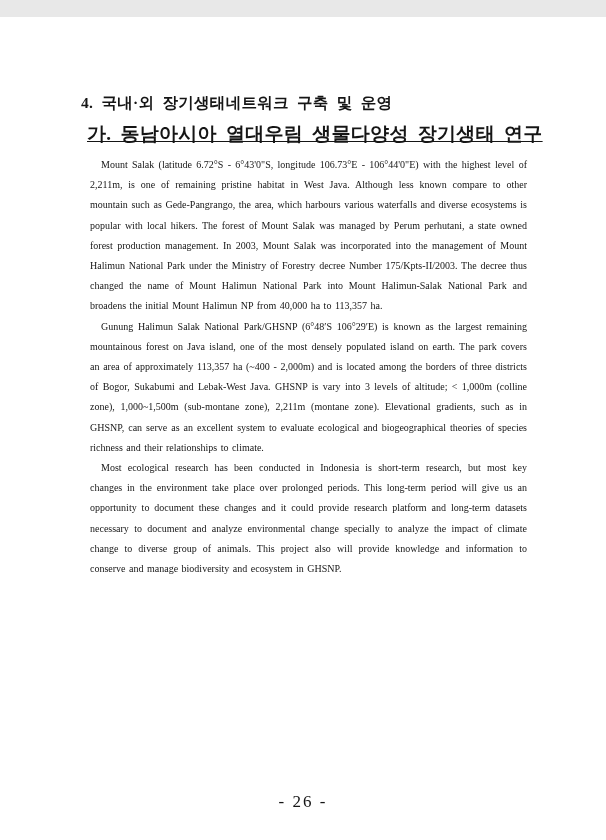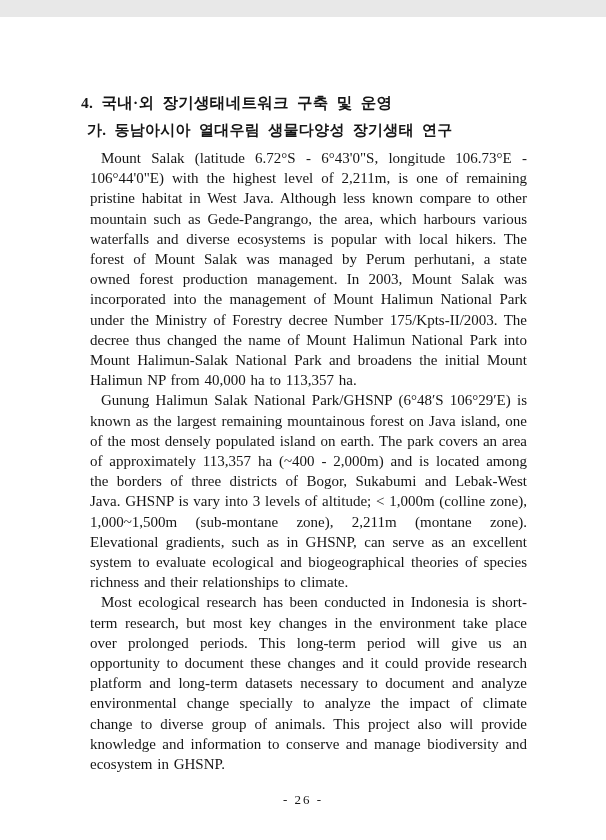--- a/index.html
+++ b/index.html
@@ -26,42 +26,43 @@
   }
   .section-heading {
     font-size: 15.5px;
     font-weight: bold;
     margin: 0 0 7px -9px;
     word-spacing: 4px;
     letter-spacing: 0.3px;
     white-space: nowrap;
   }
   .subsection-heading {
-    font-size: 15px;
+    font-size: 19px;
     font-weight: bold;
     margin: 0 0 8px -3px;
     word-spacing: 4px;
     letter-spacing: 0.3px;
     white-space: nowrap;
+    text-decoration: underline;
   }
   .body-paragraph {
-    font-size: 15px;
+    font-size: 10px;
     line-height: 20.2px;
     text-align: justify;
     text-indent: 11px;
     margin: 0;
     word-spacing: 1px;
   }
   .page-footer {
     position: absolute;
     left: 0;
     right: 0;
     top: 775px;
     text-align: center;
-    font-size: 13px;
+    font-size: 17px;
     letter-spacing: 2px;
   }
 </style>
 </head>
 <body>
 
 <div class="page">
   <div class="content">
     <div class="section-heading">4. 국내·외 장기생태네트워크 구축 및 운영</div>
     <div class="subsection-heading">가. 동남아시아 열대우림 생물다양성 장기생태 연구</div>

